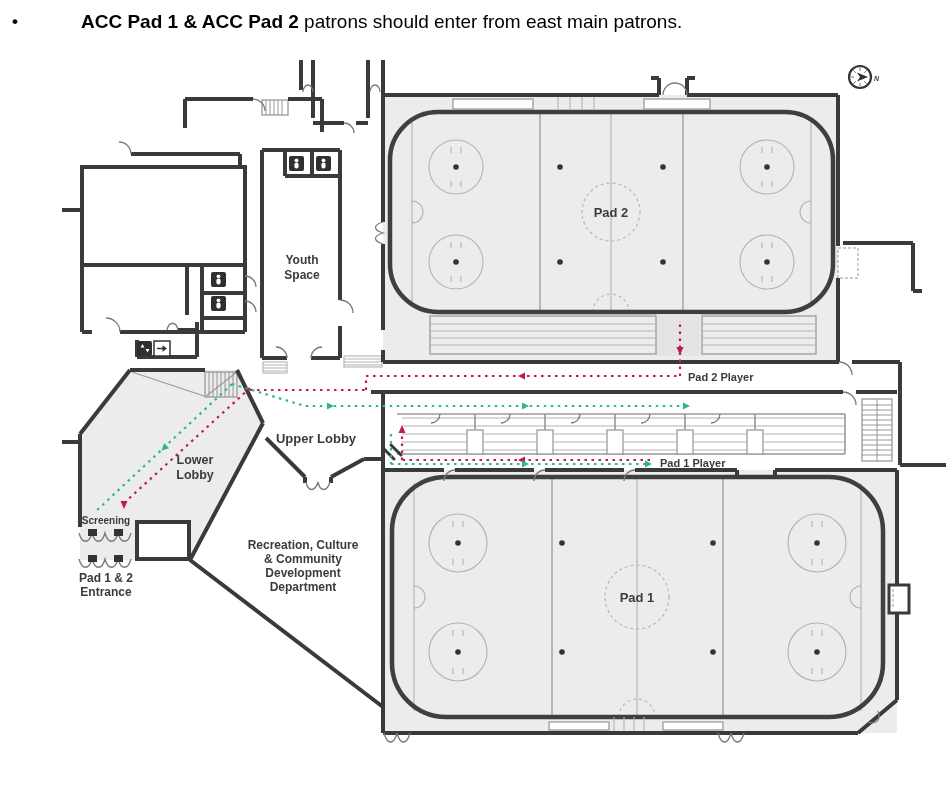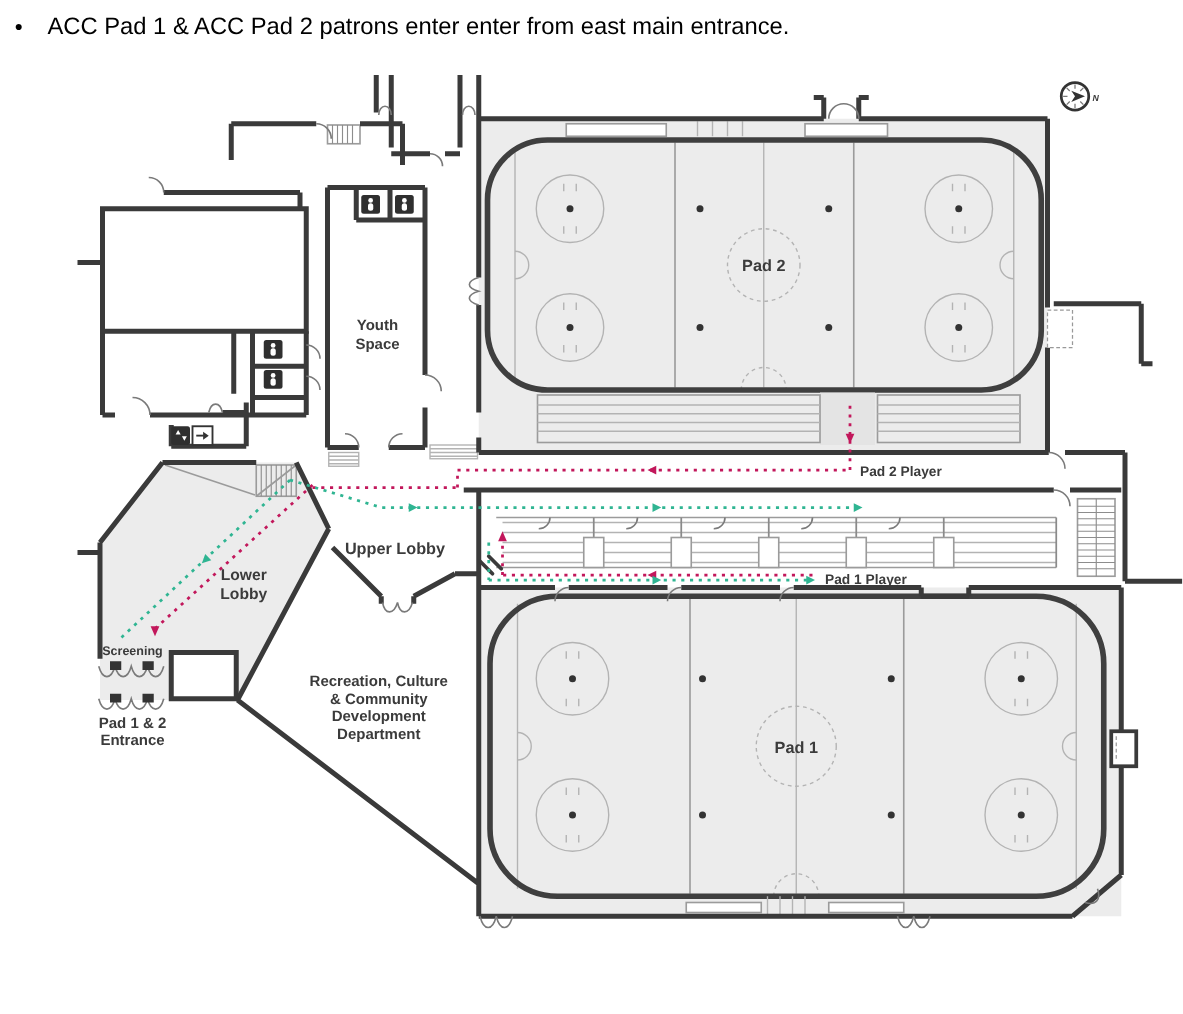--- a/index.html
+++ b/index.html
@@ -6,21 +6,21 @@
     --wall:#3a3a3a; --room-fill:#ececec; --detail-line:#b3b3b3;
     --text:#3b3b3b; --page-bg:#ffffff;
     --player-route:#c2175b; --patron-route:#2fb592;
   }
   html,body{margin:0;padding:0;background:var(--page-bg);}
   .page{position:relative;width:946px;height:811px;background:var(--page-bg);overflow:hidden;
         font-family:"Liberation Sans",sans-serif;}
   .header{position:absolute;top:10px;left:12px;width:920px;color:#000;
           font-size:19px;line-height:24px;}
   .header .bullet{display:inline-block;width:26px;font-weight:bold;font-size:17px;vertical-align:top;}
-  .header .b{font-weight:normal;}
+  .header .b{font-weight:bold;margin-left:43px;}
   svg{position:absolute;top:0;left:0;}
   .wall{fill:none;stroke:var(--wall);stroke-width:4;stroke-linecap:butt;stroke-linejoin:miter;}
   .wall3{fill:none;stroke:var(--wall);stroke-width:3;}
   .leaf{fill:none;stroke:var(--wall);stroke-width:3;stroke-linecap:round;}
   .fill-room{fill:var(--room-fill);stroke:none;}
   .boards{fill:none;stroke:#3f3f3f;stroke-width:4.5;}
   .detail{fill:none;stroke:var(--detail-line);stroke-width:1.1;}
   .detail2{fill:none;stroke:#9b9b9b;stroke-width:1.3;}
   .dash{stroke-dasharray:3 3;}
   .door{fill:none;stroke:#7a7a7a;stroke-width:1.3;}
@@ -284,16 +284,16 @@
 
     <g>
       <circle cx="860" cy="77" r="11" fill="#fff" stroke="#333" stroke-width="2.2"></circle>
       <path stroke="#777" stroke-width="1" fill="none" d="M854,77 H850.5 M860,71 V67.5 M860,83 V86.5 M864.2,72.8 L866.7,70.3 M855.8,72.8 L853.3,70.3 M864.2,81.2 L866.7,83.7 M855.8,81.2 L853.3,83.7"></path>
       <polygon points="868,77 857,72.5 860,77 857,81.5" fill="#333"></polygon>
       <text x="874" y="80.5" font-size="7" font-style="italic" class="lbl">N</text>
     </g>
   </svg>
 
   <div class="header">
-    <span class="bullet">•</span><span class="b">ACC Pad 1 &amp; ACC Pad 2</span><span> patrons enter enter from east main entrance.</span>
+    <span class="bullet">•</span><span class="b">ACC Pad 1 &amp; ACC Pad 2</span><span> patrons should enter from east main patrons.</span>
   </div>
 
 </div>
 
 </body></html>

